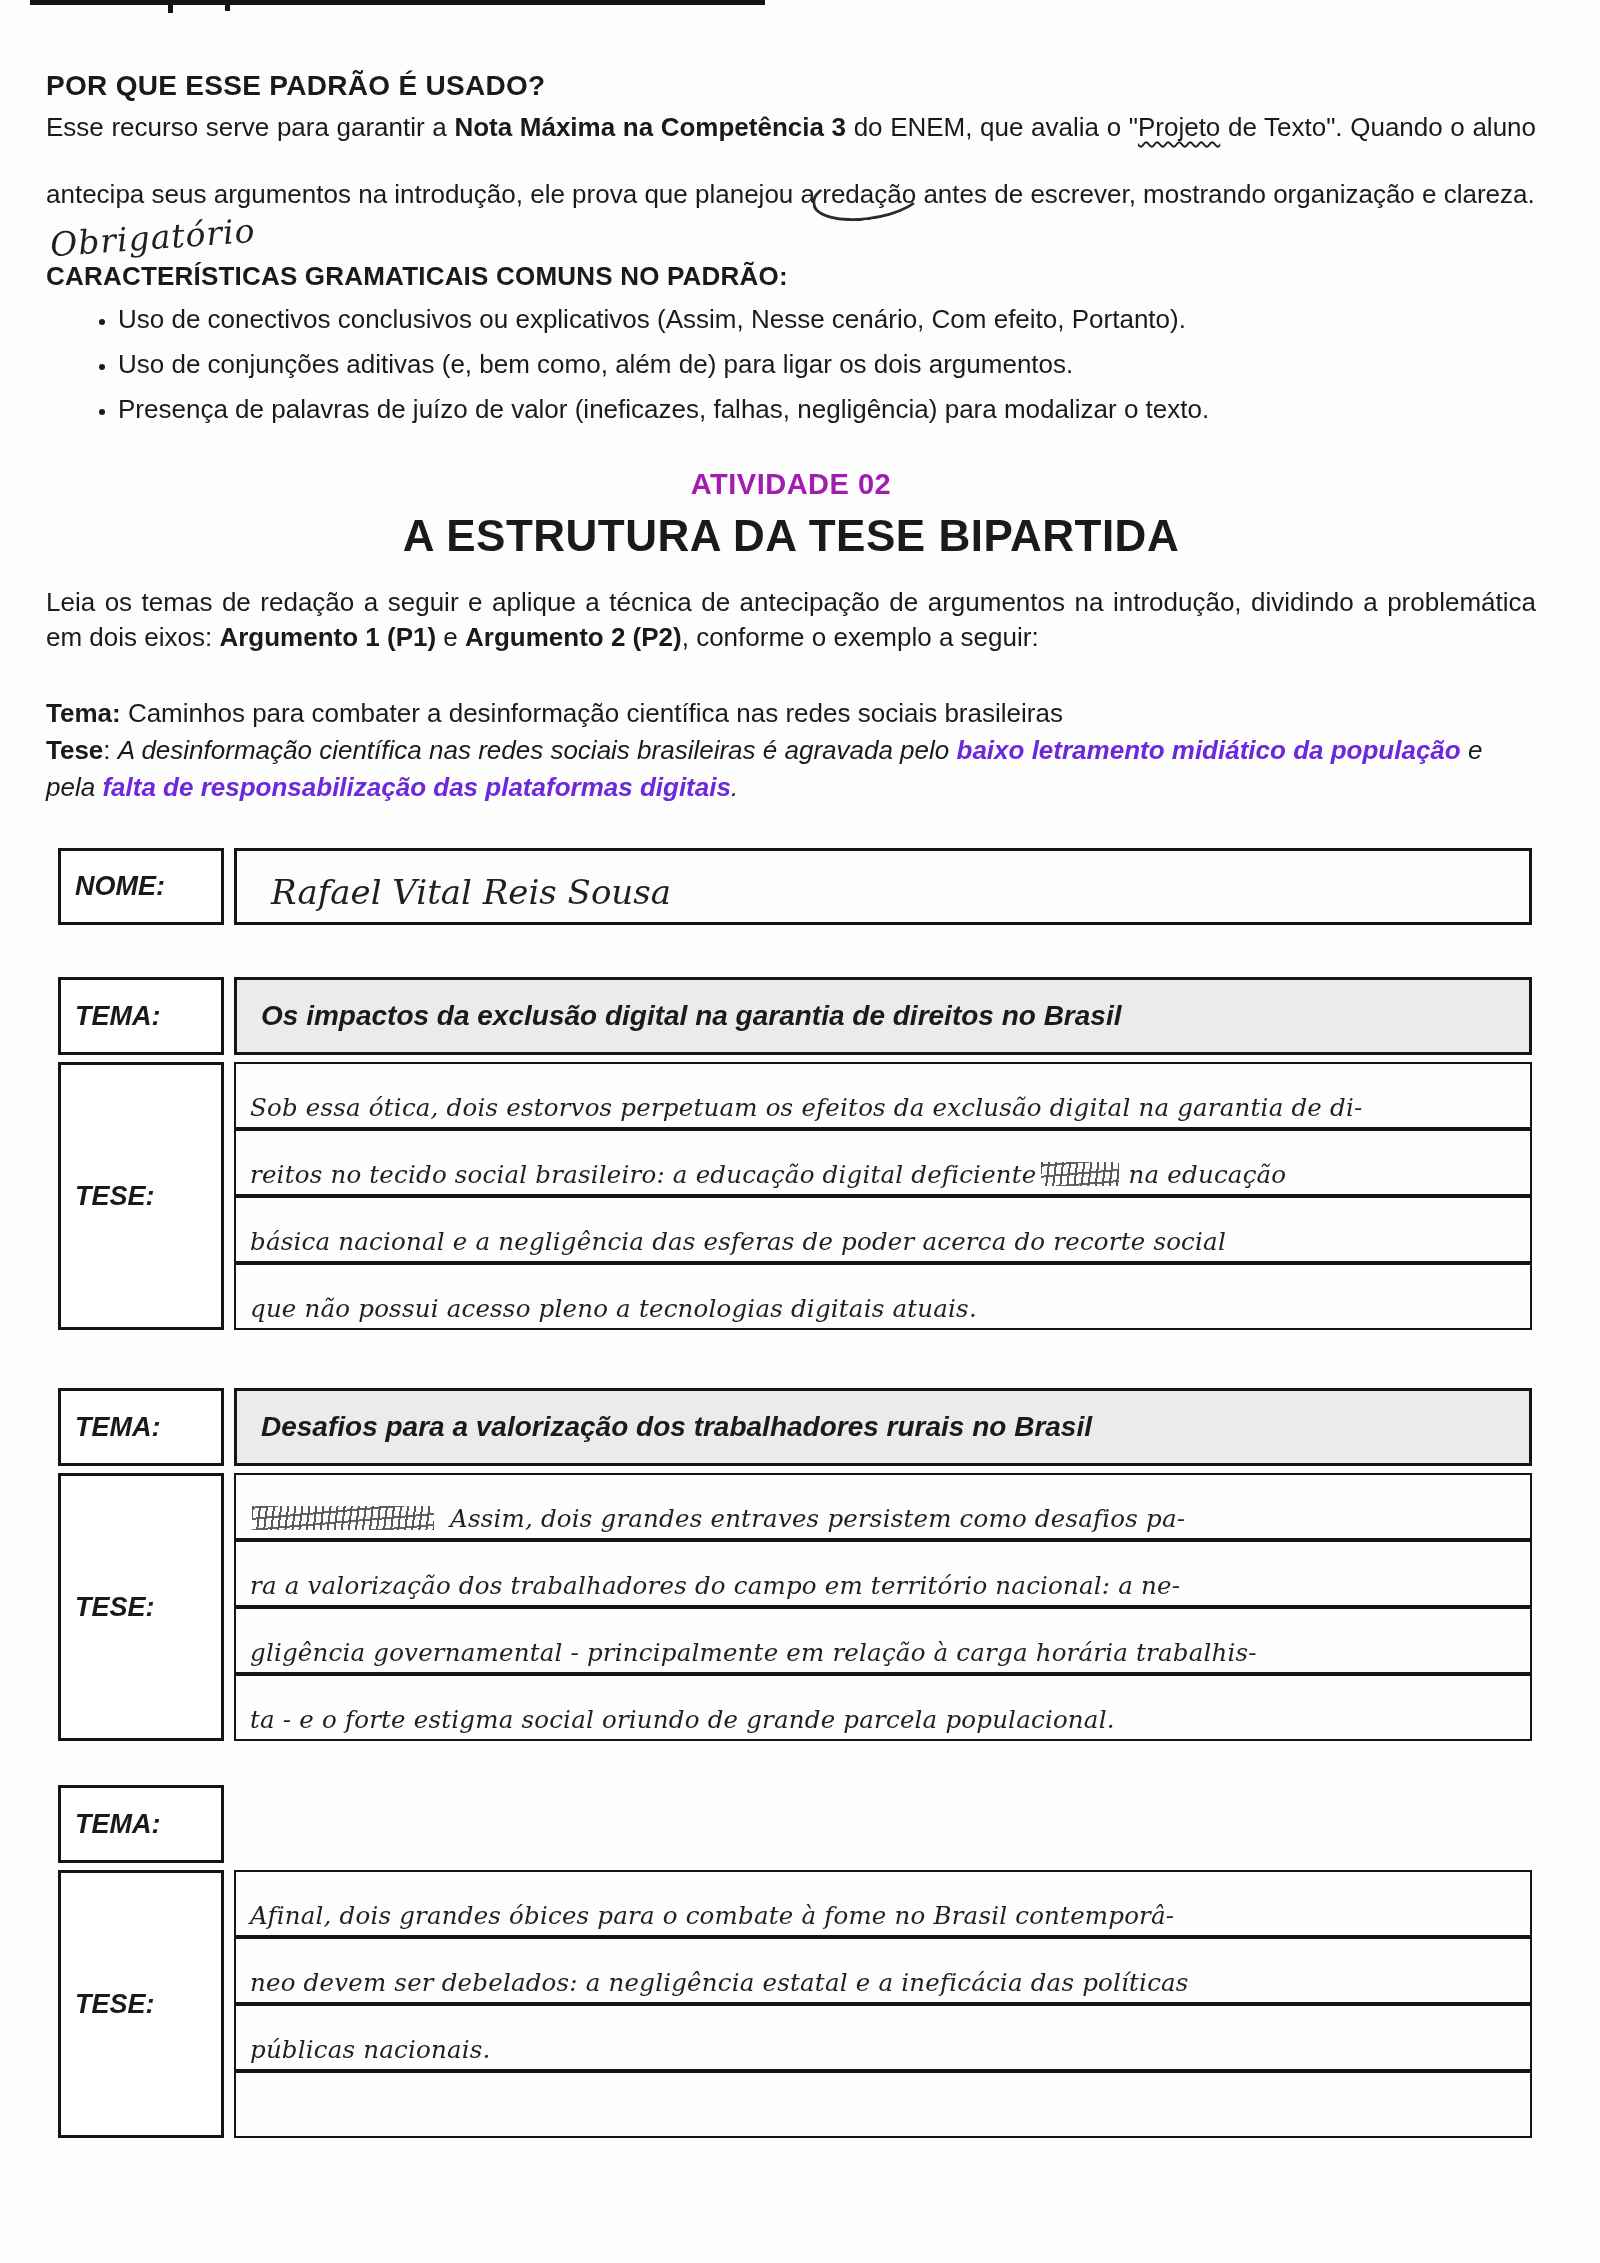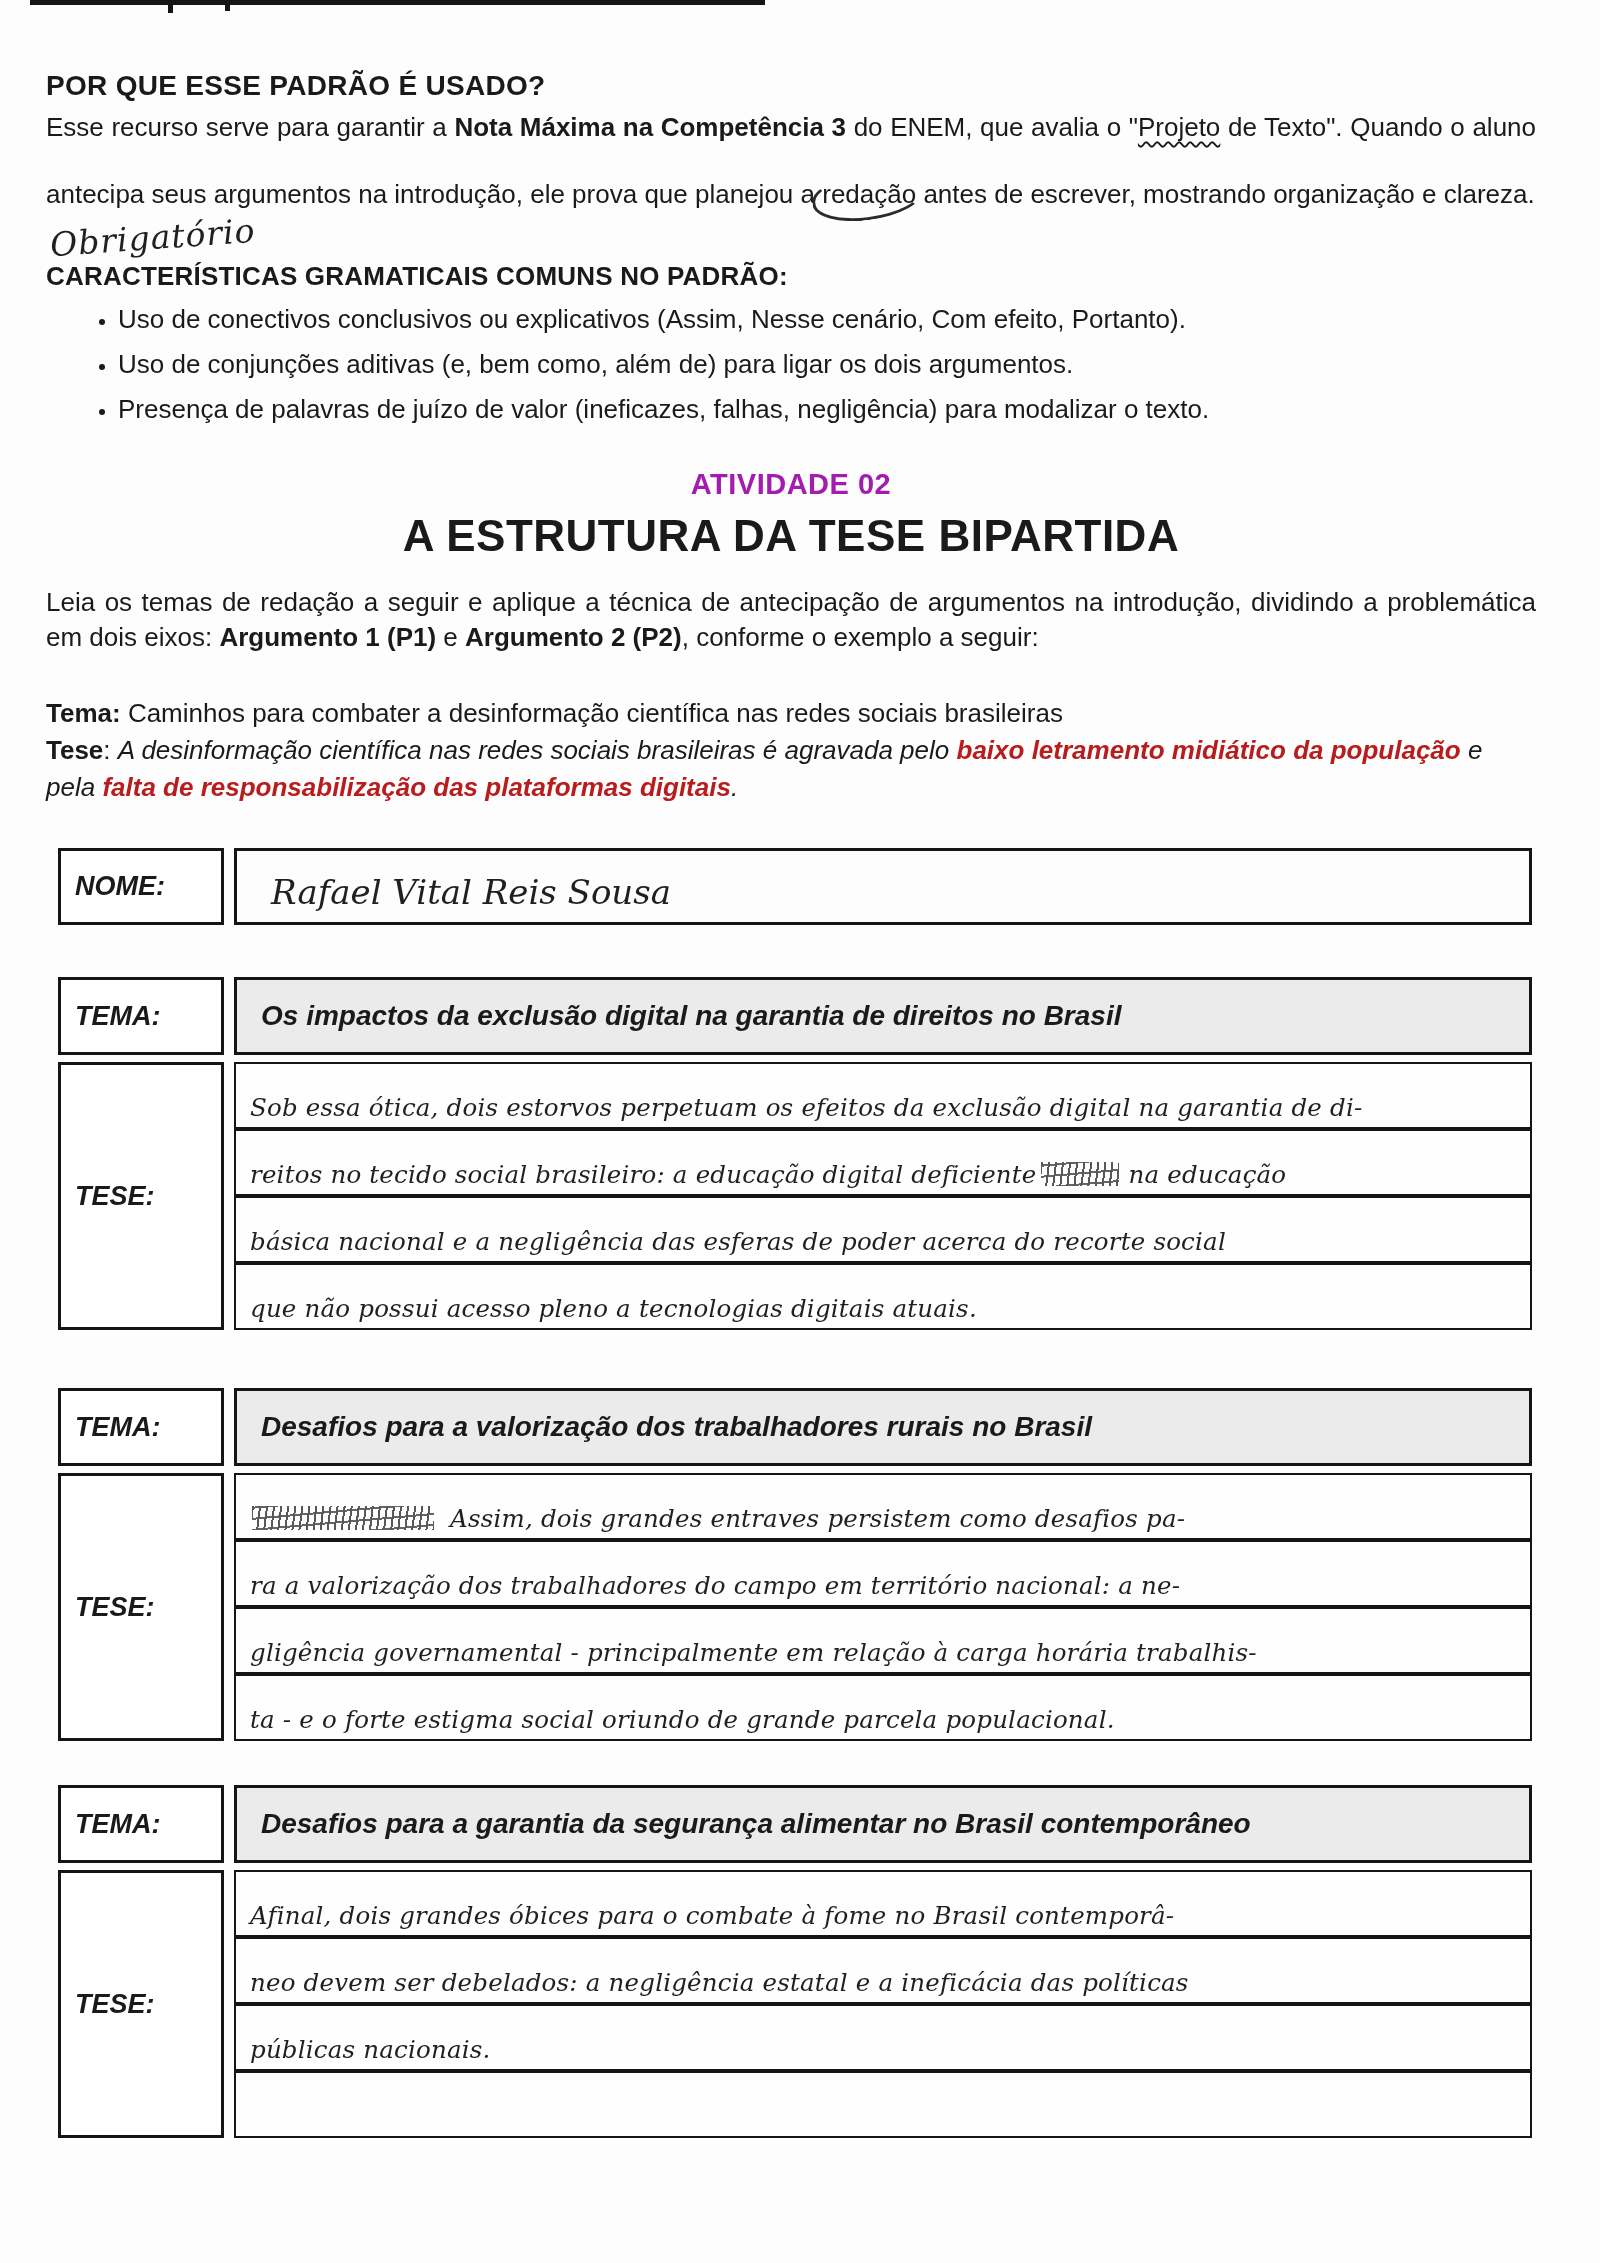--- a/index.html
+++ b/index.html
@@ -38,21 +38,21 @@
   .carac-heading{font-size:26px;font-weight:bold;margin:4px 0 10px 0;letter-spacing:0.2px;}
   .bullets{margin:0 0 0 38px;padding:0 0 0 34px;}
   .bullets li{font-size:26px;line-height:34px;margin-bottom:11px;}
   .bullets li::marker{font-size:20px;}
 
   .activity-label{text-align:center;font-weight:bold;font-size:29px;color:#a21caf;margin-top:42px;letter-spacing:0.5px;}
   .activity-title{text-align:center;font-weight:bold;font-size:44px;margin:10px 0 24px 0;letter-spacing:0.5px;}
 
   .example{margin-top:40px;font-size:26px;line-height:37px;}
   .it{font-style:italic;}
-  .red{color:#b91c1c;font-weight:bold;font-style:italic;}
+  .red{color:#6d28d9;font-weight:bold;font-style:italic;}
 
   .boxes{margin:0 4px 0 12px;}
   .row{display:flex;gap:10px;}
   .label-cell{
     width:146px;min-width:146px;border:3px solid #151515;background:#fff;
     display:flex;align-items:center;padding-left:14px;
     font-weight:bold;font-style:italic;font-size:27px;
   }
   .name-row{margin-top:42px;height:77px;}
   .name-value{
@@ -179,21 +179,20 @@
             <div class="tese-line">
                 <span class="hand">ta - e o forte estigma social oriundo de grande parcela populacional.</span>
               </div>
           </div>
         </div>
       </div>
 
       <div class="group g3">
         <div class="row tema-row">
           <div class="label-cell">TEMA:</div>
-          <div class="tema-value">Desafios para a garantia da segurança alimentar no Brasil contemporâneo</div>
         </div>
         <div class="row tese-block">
           <div class="label-cell">TESE:</div>
           <div class="tese-lines">
             <div class="tese-line">
                 <span class="hand">Afinal, dois grandes óbices para o combate à fome no Brasil contemporâ-</span>
               </div>
             <div class="tese-line">
                 <span class="hand">neo devem ser debelados: a negligência estatal e a ineficácia das políticas</span>
               </div>

